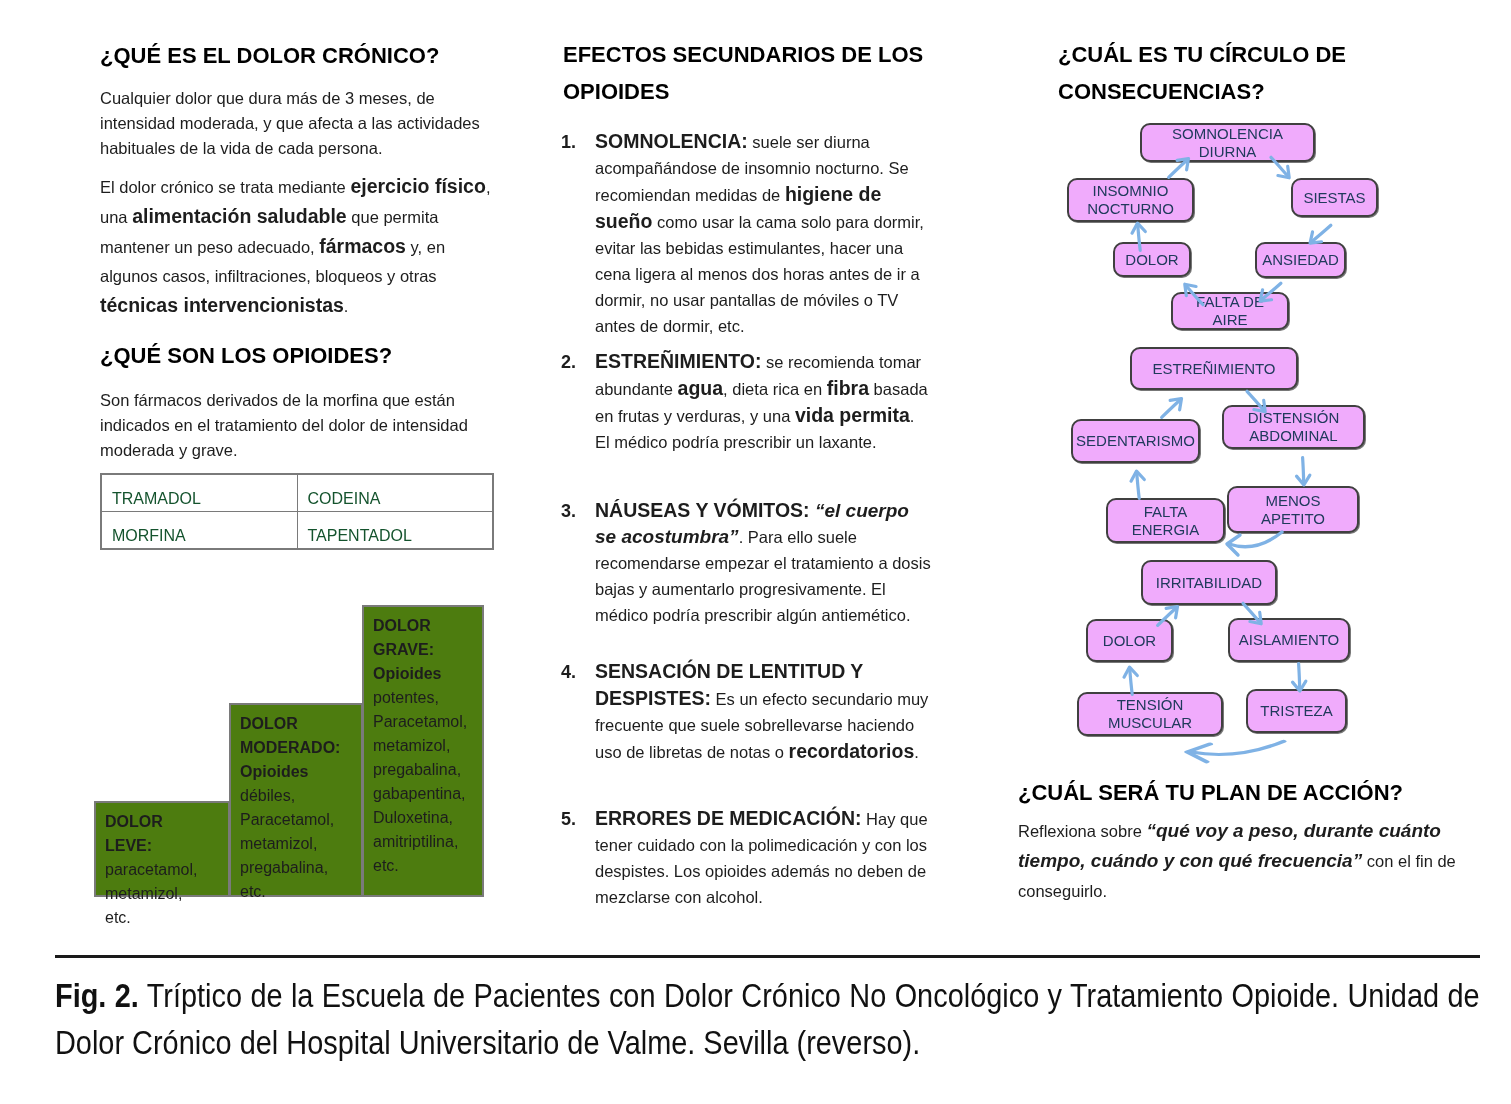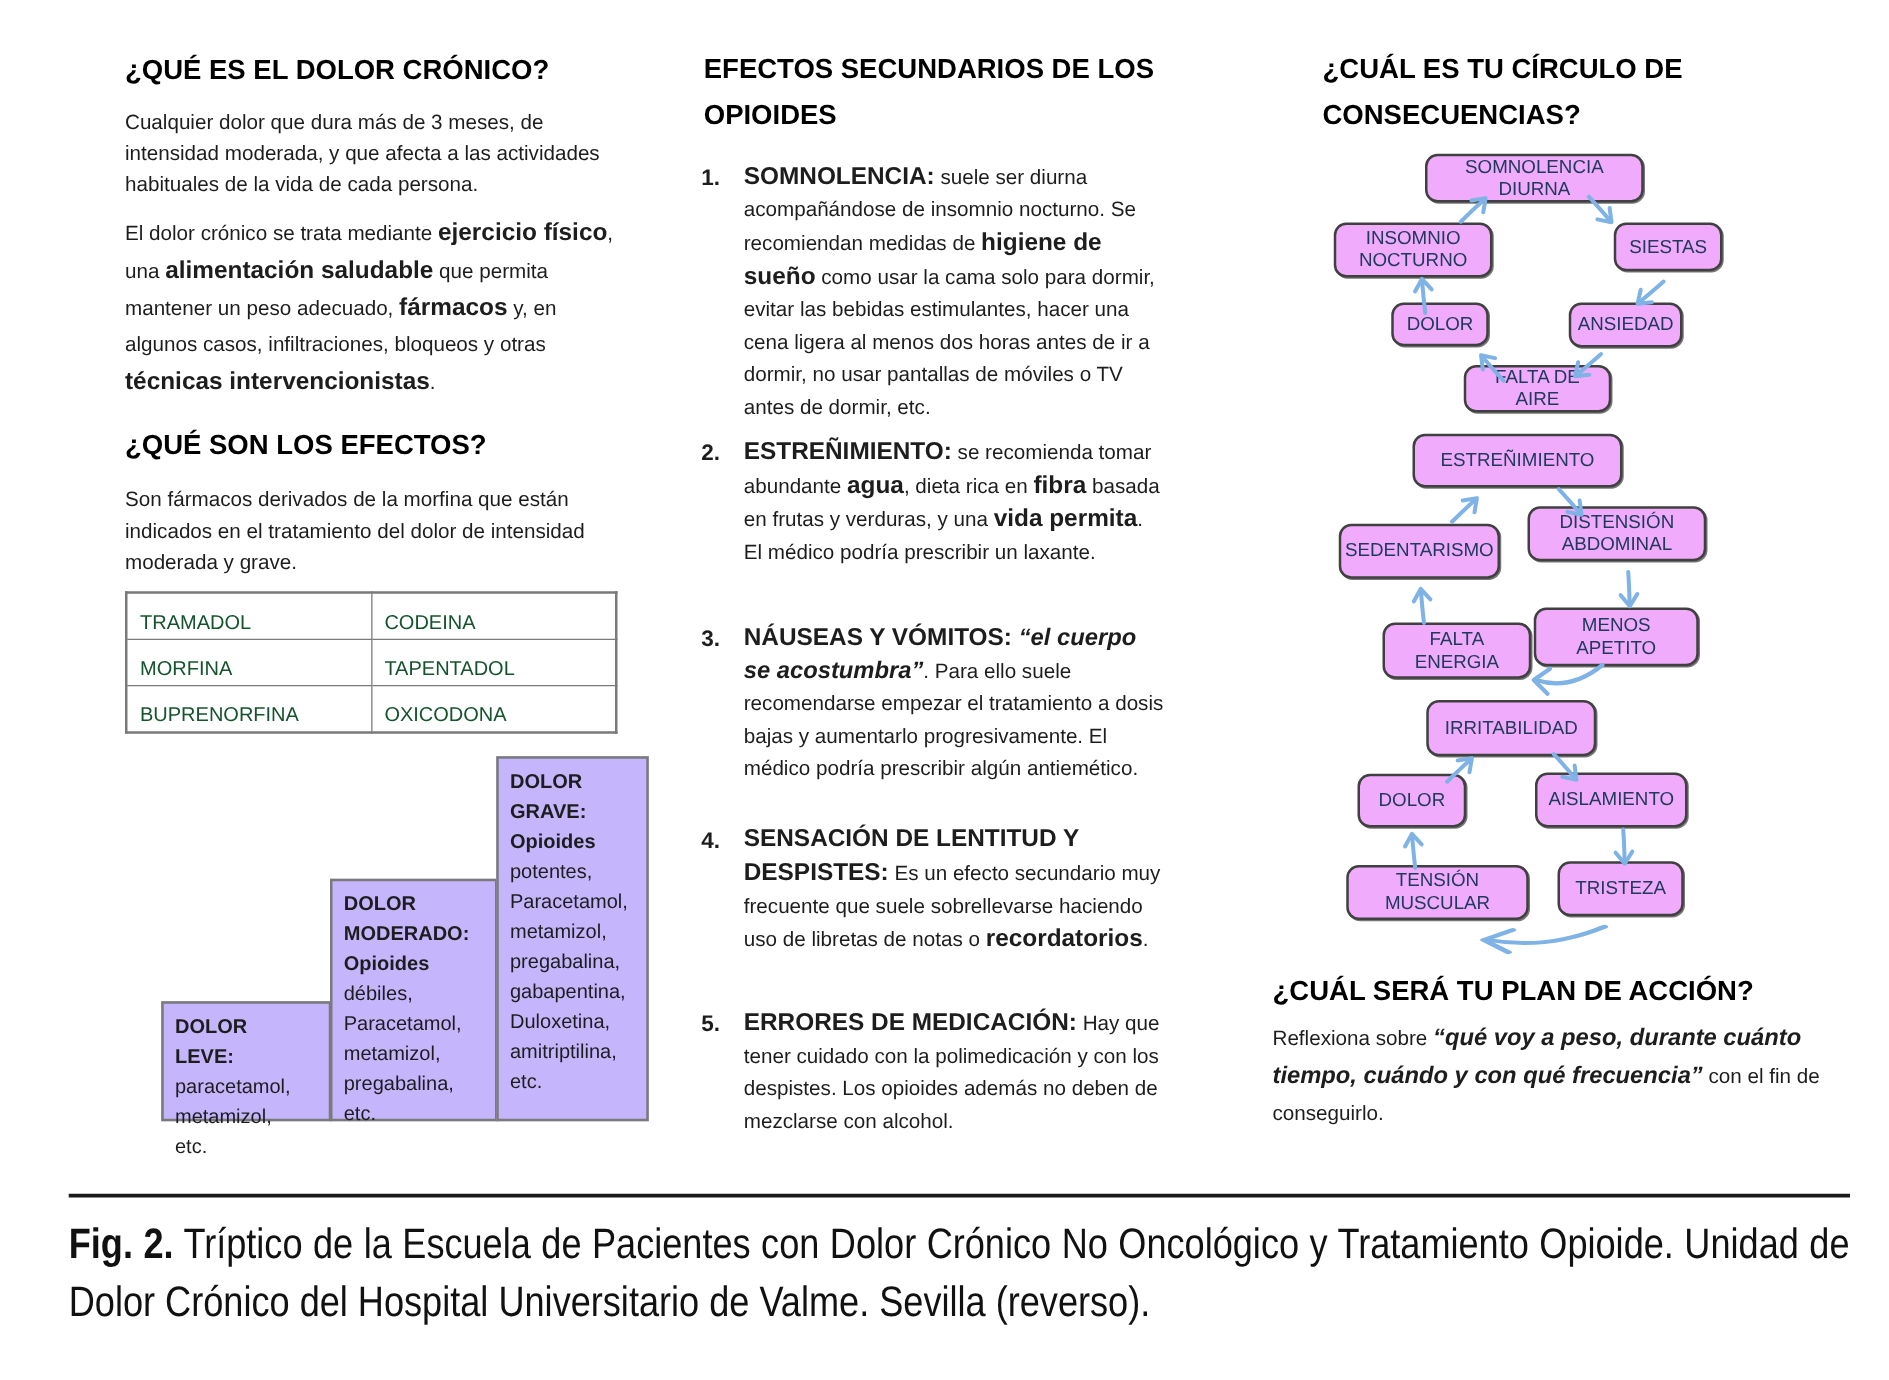--- a/index.html
+++ b/index.html
@@ -24,22 +24,22 @@
   #opioid-table{position:absolute;top:437px;left:0;width:394px;border-collapse:collapse;}
   #opioid-table td{
     border:1.5px solid var(--table_border,#7a7a7a);
     font-size:16px;height:22px;padding:13px 4px 1px 10px;color:#14532d;width:50%;
   }
   #opioid-table{border:2.5px solid var(--table_border,#7a7a7a);}
 
   
   #ladder{position:absolute;top:569px;left:-6px;width:390px;height:292px;}
   .step{
-    position:absolute;background:#c4b5fd;border:2px solid var(--table_border,#7a7a7a);
-    box-sizing:border-box;font-size:16px;line-height:24px;padding:7px 22px 0 9px;margin-left:35px;
+    position:absolute;background:#4d7c0f;border:2px solid var(--table_border,#7a7a7a);
+    box-sizing:border-box;font-size:16px;line-height:24px;padding:7px 22px 0 9px;
   }
   #step-leve{left:0;top:196px;width:136px;height:96px;}
   #step-moderado{left:135px;top:98px;width:134px;height:194px;}
   #step-grave{left:268px;top:0;width:122px;height:292px;}
 
   
   .item{position:absolute;left:32px;width:338px;font-size:16.5px;line-height:26px;}
   .num{position:absolute;left:-34px;top:1px;font-weight:bold;font-size:18px;}
 
   
@@ -84,36 +84,32 @@
         <path d="M66 6 Q40 27 13 18"></path>
         <polyline points="24 9 11 18 22 29"></polyline>
       </g>
   </defs>
 </svg>
 
 <section class="col" id="col1">
   <h2 class="sec-h" style="top:2px;left:0;">¿QUÉ ES EL DOLOR CRÓNICO?</h2>
   <p class="body-text" style="top:50px;left:0;width:398px;"><span>Cualquier dolor que dura más de 3 meses, de intensidad moderada, y que afecta a las actividades habituales de la vida de cada persona.</span></p>
   <p class="body-text" style="top:136px;left:0;width:398px;line-height:29px;"><span>El dolor crónico se trata mediante </span><span class="bb">ejercicio físico</span><span>, una </span><span class="bb">alimentación saludable</span><span> que permita mantener un peso adecuado, </span><span class="bb">fármacos</span><span> y, en algunos casos, infiltraciones, bloqueos y otras </span><span class="bb">técnicas intervencionistas</span><span>.</span></p>
-  <h2 class="sec-h" style="top:302px;left:0;">¿QUÉ SON LOS EFECTOS?</h2>
+  <h2 class="sec-h" style="top:302px;left:0;">¿QUÉ SON LOS OPIOIDES?</h2>
   <p class="body-text" style="top:352px;left:0;width:398px;"><span>Son fármacos derivados de la morfina que están indicados en el tratamiento del dolor de intensidad moderada y grave.</span></p>
 
   <table id="opioid-table">
     <tbody>
       <tr>
         <td>TRAMADOL</td>
         <td>CODEINA</td>
       </tr>
       <tr>
         <td>MORFINA</td>
         <td>TAPENTADOL</td>
-      </tr>
-      <tr>
-        <td>BUPRENORFINA</td>
-        <td>OXICODONA</td>
       </tr>
     </tbody>
   </table>
 
   <div id="ladder">
     <div class="step" id="step-leve">
         <span class="bline">DOLOR LEVE:</span>
         <span class="line">paracetamol,</span>
         <span class="line">metamizol,</span>
         <span class="line">etc.</span>

